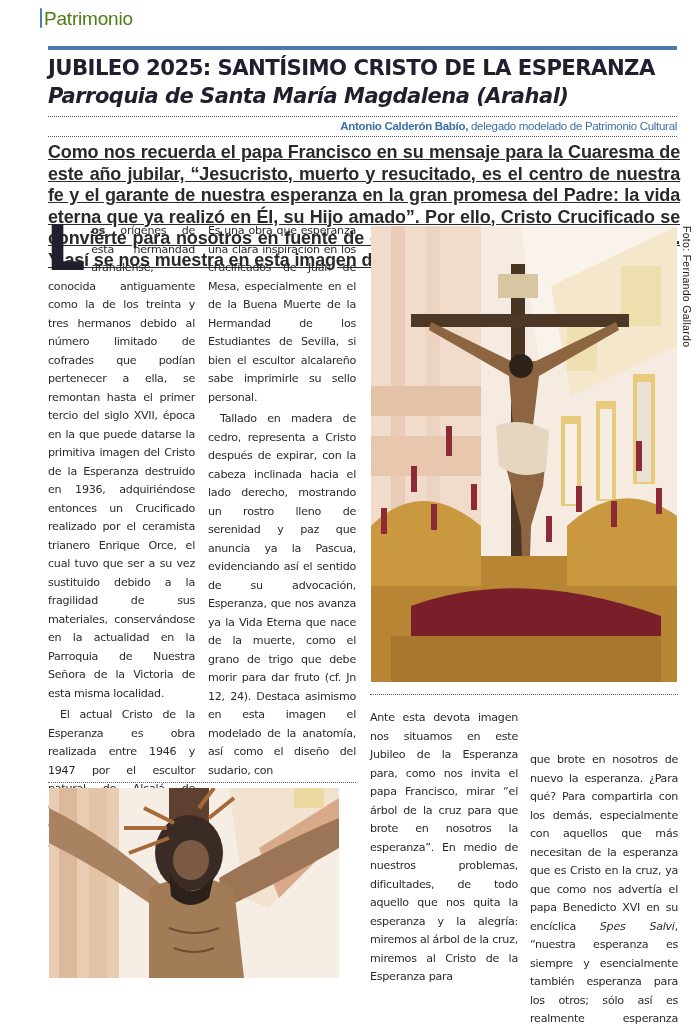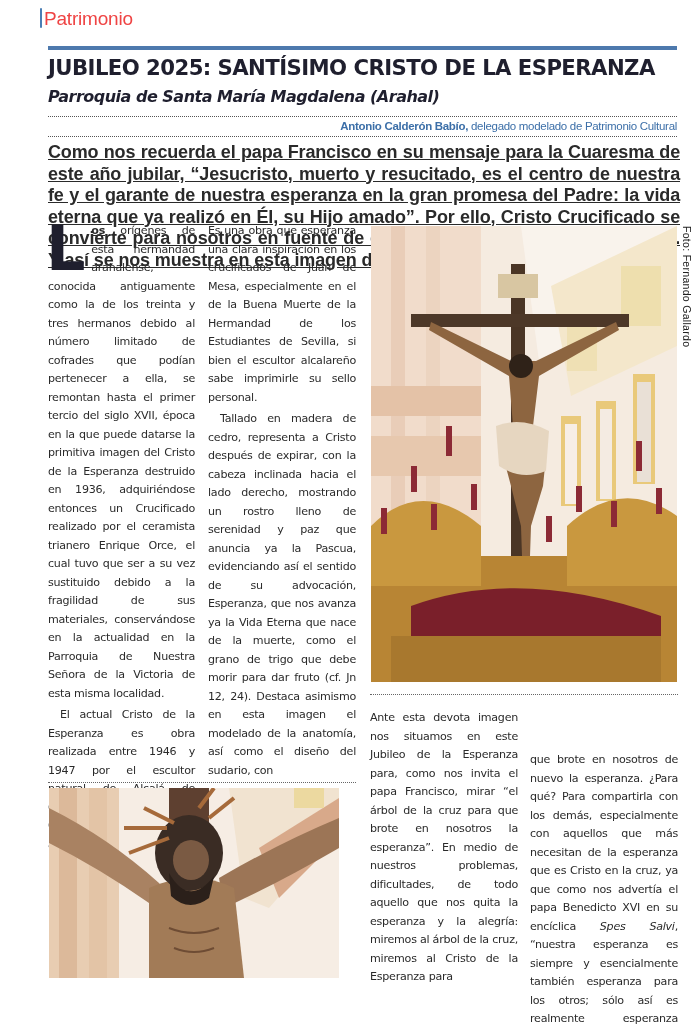--- a/index.html
+++ b/index.html
@@ -1,25 +1,25 @@
 <!DOCTYPE html>
 <html><head>
 <meta charset="utf-8">
 <style>
   * { box-sizing: border-box; margin: 0; padding: 0; }
   html, body { width: 699px; height: 1024px; background: #ffffff; overflow: hidden; }
   body { position: relative; font-family: "Liberation Sans", sans-serif; color: #1d1d1b; }
 
-  .section-label { position: absolute; left: 40px; top: 8px; font-size: 19px; color: #ef4444; letter-spacing: -0.2px; }
+  .section-label { position: absolute; left: 40px; top: 8px; font-size: 19px; color: #4d7c0f; letter-spacing: -0.2px; }
   .section-label .bar { display: inline-block; width: 2px; height: 20px; background: #4a7eb5; vertical-align: -3px; margin-right: 2px; border-radius: 1px; }
 
   .blue-rule { position: absolute; left: 48px; top: 46px; width: 629px; height: 4px; background: #4d79ad; }
 
   .title { position: absolute; left: 48px; top: 54px; width: 640px; font-family: "DejaVu Sans", sans-serif; font-weight: bold; font-size: 22px; line-height: 28px; color: #1f1f2e; letter-spacing: -0.6px; transform: scaleX(0.965); transform-origin: left top; white-space: nowrap; }
-  .subtitle { position: absolute; left: 48px; top: 83px; width: 640px; font-family: "DejaVu Sans", sans-serif; font-weight: bold; font-style: italic; font-size: 16px; line-height: 27px; color: #1f1f2e; letter-spacing: -0.5px; white-space: nowrap; }
+  .subtitle { position: absolute; left: 48px; top: 83px; width: 640px; font-family: "DejaVu Sans", sans-serif; font-weight: bold; font-style: italic; font-size: 21px; line-height: 27px; color: #1f1f2e; letter-spacing: -0.5px; white-space: nowrap; }
 
   .dots { position: absolute; left: 48px; width: 629px; height: 0; border-top: 1px dotted #555; }
   .dots.d1 { top: 116px; }
   .dots.d2 { top: 136px; }
 
   .byline { position: absolute; right: 22px; top: 119px; font-size: 11.5px; line-height: 15px; color: #3c6fa8; white-space: nowrap; letter-spacing: -0.3px; }
   .byline b { font-weight: bold; }
 
   .lead { position: absolute; left: 48px; top: 142px; width: 632px; font-weight: bold; font-size: 18px; line-height: 21.5px; color: #2a2a2a; text-align: justify; letter-spacing: -0.15px; text-decoration: underline; }
 

